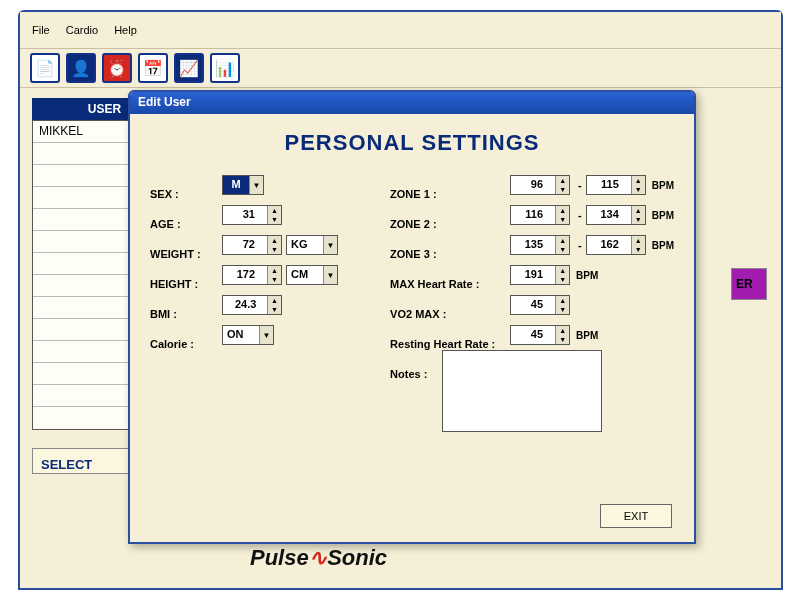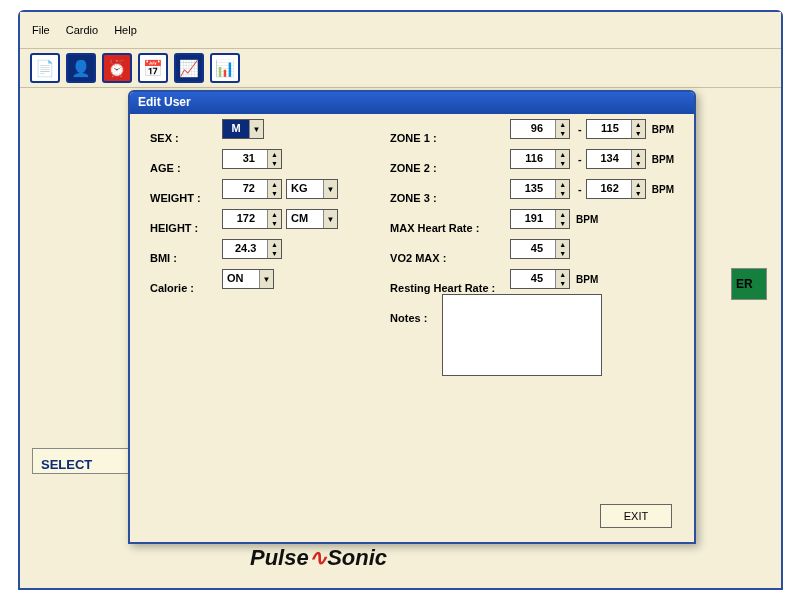--- a/index.html
+++ b/index.html
@@ -134,21 +134,21 @@
     font-style: italic;
     font-weight: bold;
     color: #111;
   }
   .logo-text .z { color: #d6261e; }
   .side-frag {
     position: absolute;
     right: 14px;
     width: 36px; height: 32px;
     border: 1px solid #888;
-    background: #15803d;
+    background: #a21caf;
     font-weight: bold;
     font-size: 12px;
     display:flex;align-items:center;justify-content:flex-start;padding-left:4px;
     color:#000;
   }
 
   
   .dialog {
     position: absolute;
     left: 128px; top: 90px;
@@ -258,29 +258,48 @@
   <div class="toolbar">
     <div class="tbtn">📄</div>
     <div class="tbtn navy">👤</div>
     <div class="tbtn red">⏰</div>
     <div class="tbtn">📅</div>
     <div class="tbtn navy">📈</div>
     <div class="tbtn">📊</div>
   </div>
 
   <div class="content">
+    <div class="user-panel">
+      <div class="user-panel-header">USER</div>
+      <div class="user-list">
+        <div class="row">MIKKEL</div>
+        <div class="row"></div>
+        <div class="row"></div>
+        <div class="row"></div>
+        <div class="row"></div>
+        <div class="row"></div>
+        <div class="row"></div>
+        <div class="row"></div>
+        <div class="row"></div>
+        <div class="row"></div>
+        <div class="row"></div>
+        <div class="row"></div>
+        <div class="row"></div>
+      </div>
+    </div>
     <div class="select-btn">SELECT</div>
     <div class="side-frag" style="top:180px">ER</div>
   </div>
 </div>
 
 <div class="logo-text">Pulse<span class="z">∿</span>Sonic</div>
 
 <div class="dialog">
   <div class="dlg-title">Edit User</div>
+  <div class="dlg-heading">PERSONAL SETTINGS</div>
 
   <div class="dlg-body">
 
     <div class="col">
       <div class="frow">
         <span class="lbl">SEX :</span>
         <span class="sel sex">
           <span class="val">M</span>
           <span class="ddarrow">▼</span>
         </span>

